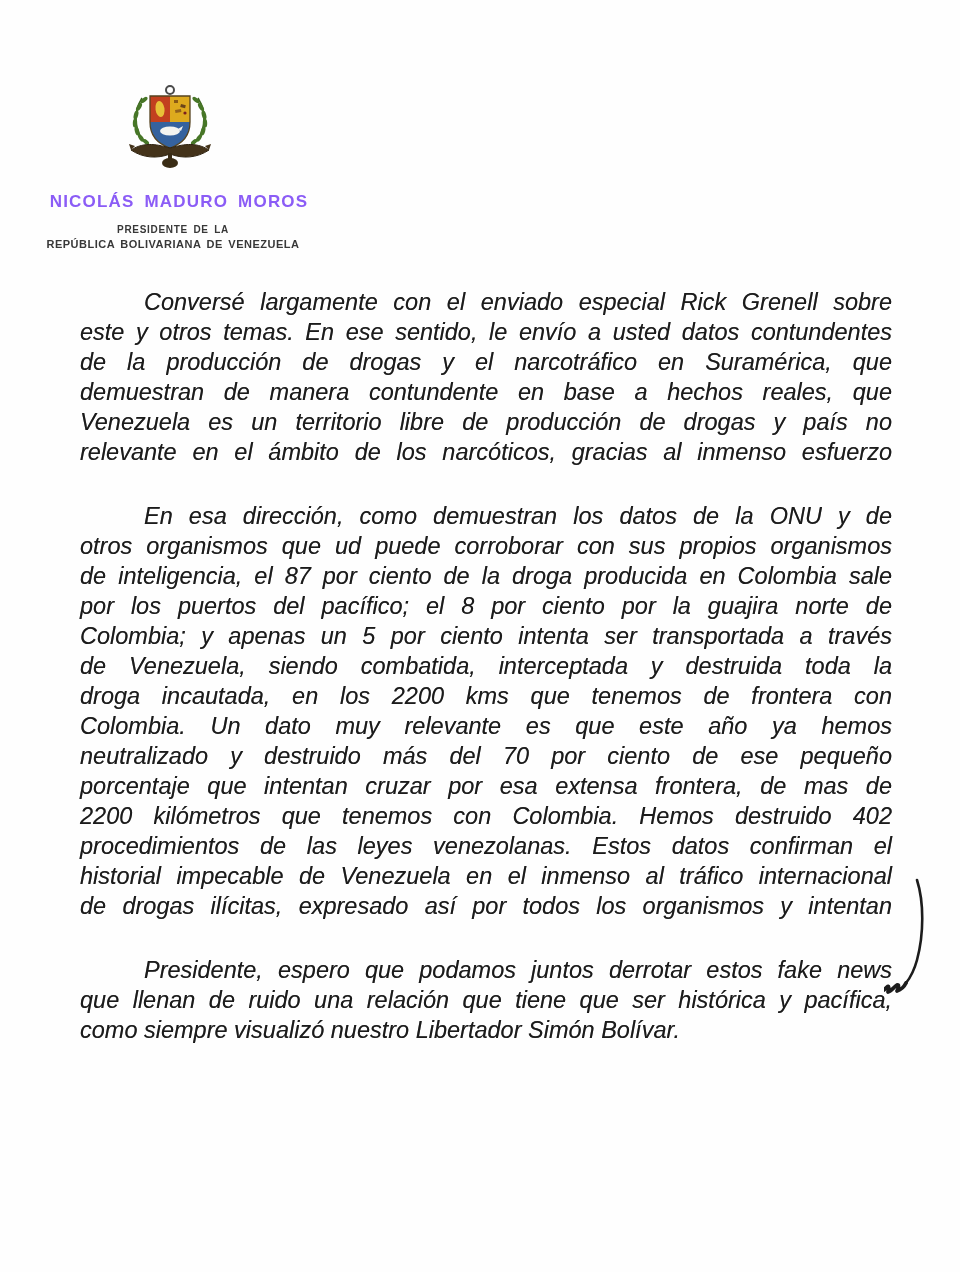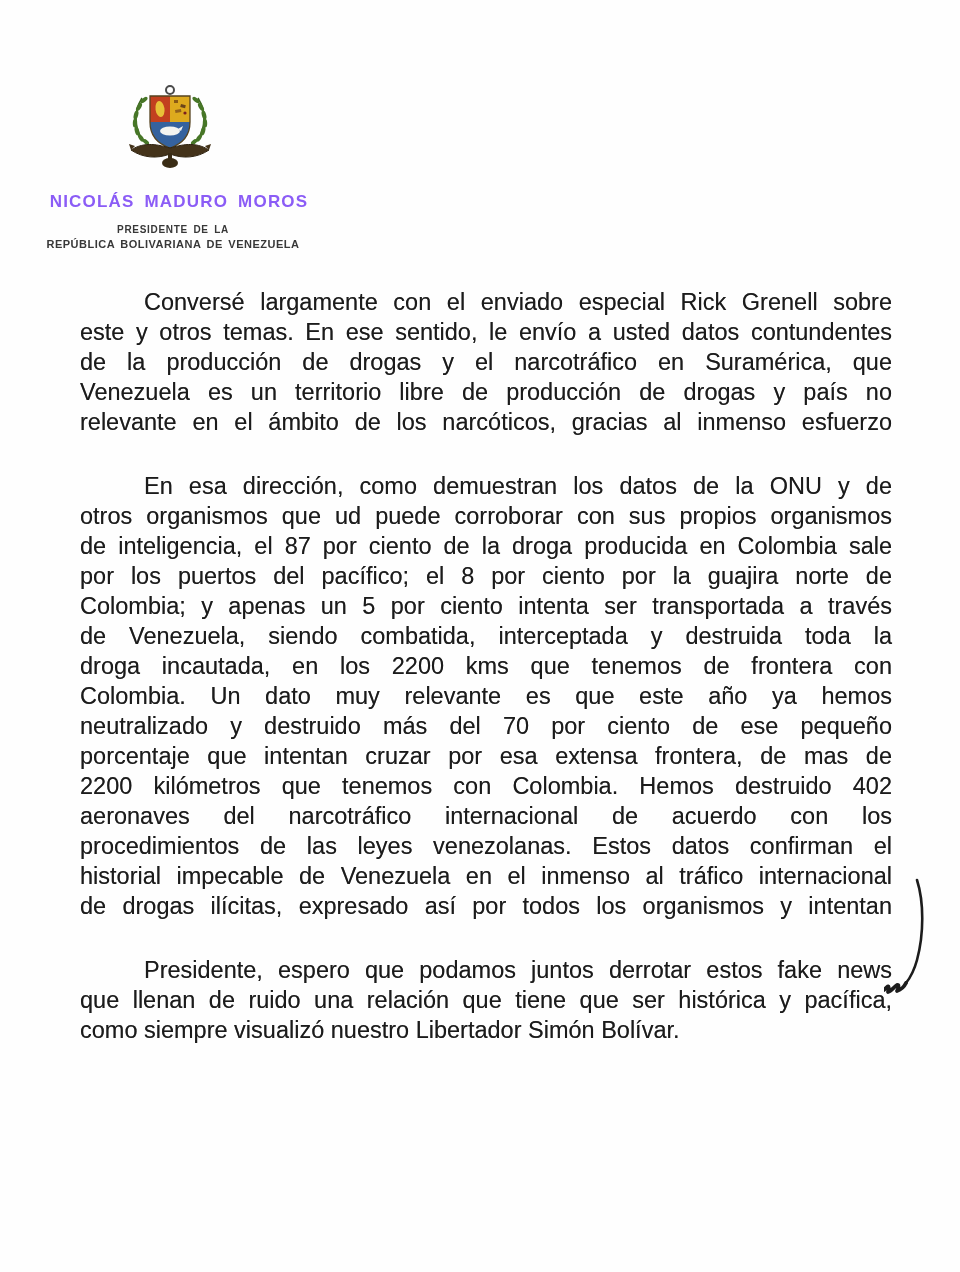--- a/index.html
+++ b/index.html
@@ -51,20 +51,21 @@
     word-spacing: 2px;
     text-align: center;
   }
 
   
   .letter-body {
     position: absolute;
     left: 80px;
     top: 287px;
     width: 812px;
+    font-style: italic;
     font-size: 23.5px;
     line-height: 30px;
     color: #1b1b1b;
     text-shadow: 0 0 0.4px rgba(27,27,27,0.55);
   }
   .para { margin: 0; }
   .para + .para { margin-top: 34px; }
   .line {
     text-align: justify;
     text-align-last: justify;
@@ -143,36 +144,36 @@
     <div class="lh-name">NICOLÁS MADURO MOROS</div>
     <div class="lh-t1">PRESIDENTE DE LA</div>
     <div class="lh-t2">REPÚBLICA BOLIVARIANA DE VENEZUELA</div>
   </header>
 
   <main class="letter-body" id="letter-body">
       <div class="para">
         <div class="line first">Conversé largamente con el enviado especial Rick Grenell sobre</div>
         <div class="line">este y otros temas. En ese sentido, le envío a usted datos contundentes</div>
         <div class="line">de la producción de drogas y el narcotráfico en Suramérica, que</div>
+        <div class="line">demuestran de manera contundente en base a hechos reales, que</div>
         <div class="line">Venezuela es un territorio libre de producción de drogas y país no</div>
         <div class="line">relevante en el ámbito de los narcóticos, gracias al inmenso esfuerzo</div>
       </div>
       <div class="para">
         <div class="line first">En esa dirección, como demuestran los datos de la ONU y de</div>
         <div class="line">otros organismos que ud puede corroborar con sus propios organismos</div>
         <div class="line">de inteligencia, el 87 por ciento de la droga producida en Colombia sale</div>
         <div class="line">por los puertos del pacífico; el 8 por ciento por la guajira norte de</div>
         <div class="line">Colombia; y apenas un 5 por ciento intenta ser transportada a través</div>
         <div class="line">de Venezuela, siendo combatida, interceptada y destruida toda la</div>
         <div class="line">droga incautada, en los 2200 kms que tenemos de frontera con</div>
         <div class="line">Colombia. Un dato muy relevante es que este año ya hemos</div>
         <div class="line">neutralizado y destruido más del 70 por ciento de ese pequeño</div>
         <div class="line">porcentaje que intentan cruzar por esa extensa frontera, de mas de</div>
         <div class="line">2200 kilómetros que tenemos con Colombia. Hemos destruido 402</div>
-        <div class="line">aeronaves del narcotráfico internacional de acuerdo con los</div>
         <div class="line">procedimientos de las leyes venezolanas. Estos datos confirman el</div>
         <div class="line">historial impecable de Venezuela en el inmenso al tráfico internacional</div>
         <div class="line">de drogas ilícitas, expresado así por todos los organismos y intentan</div>
       </div>
       <div class="para">
         <div class="line first">Presidente, espero que podamos juntos derrotar estos fake news</div>
         <div class="line">que llenan de ruido una relación que tiene que ser histórica y pacífica,</div>
         <div class="line lastline">como siempre visualizó nuestro Libertador Simón Bolívar.</div>
       </div>
     </main>

